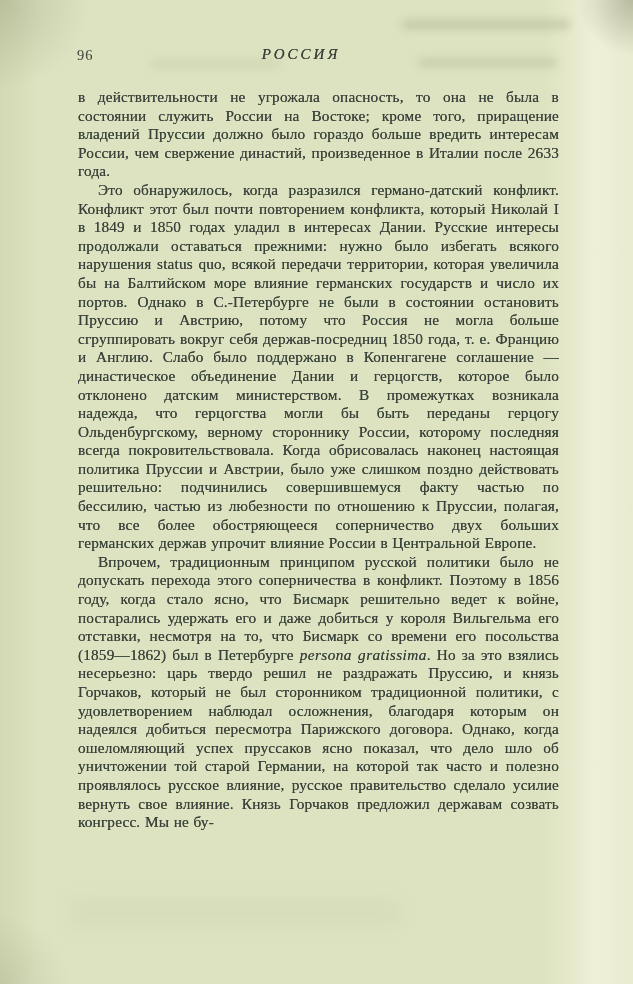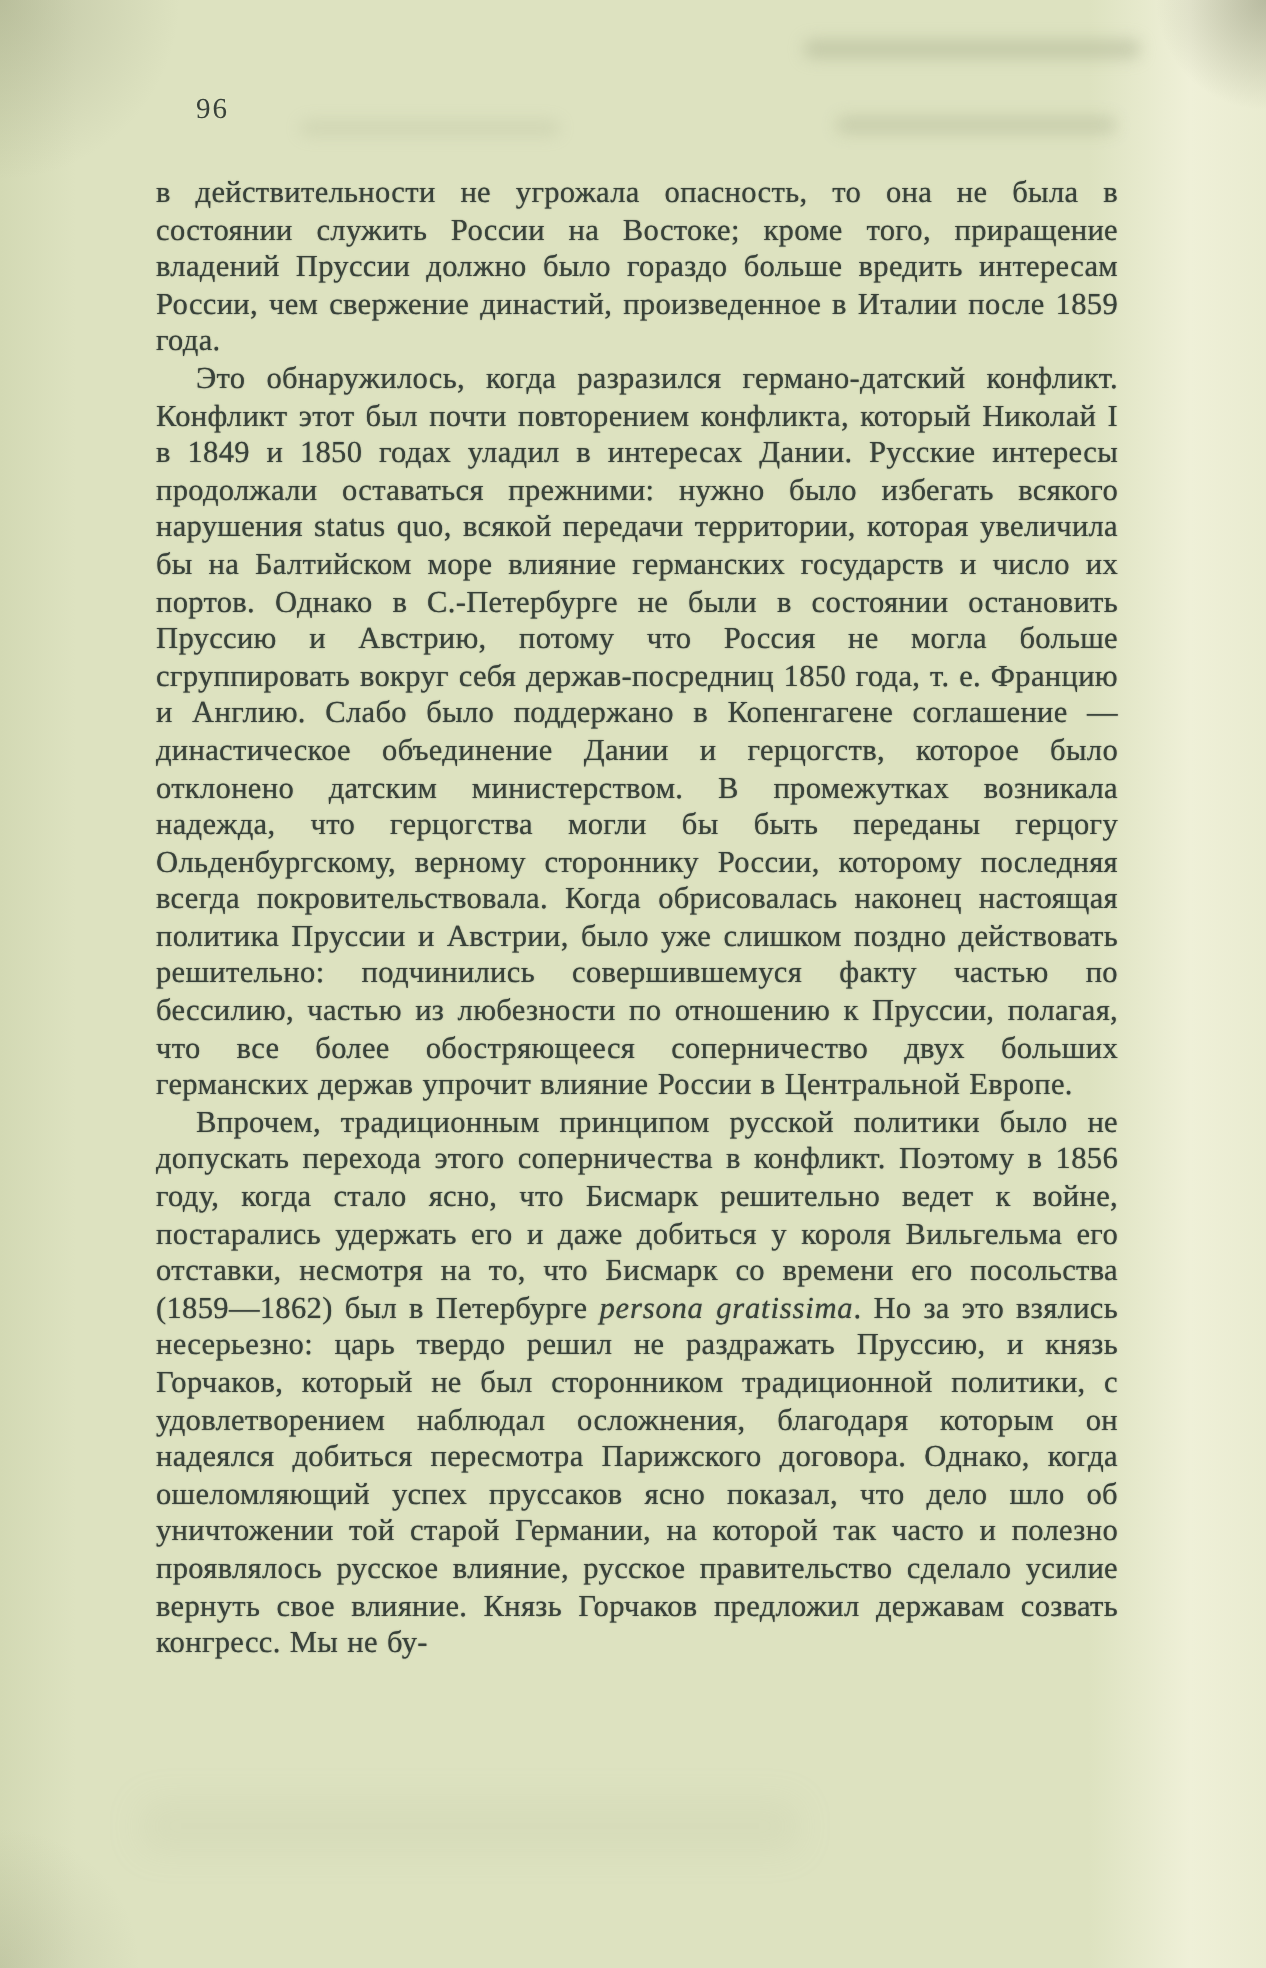--- a/index.html
+++ b/index.html
@@ -33,21 +33,21 @@
     pointer-events: none;
   }
   .ghost.g1 { left: 402px; top: 20px;  width: 168px; height: 9px; }
   .ghost.g2 { left: 418px; top: 58px;  width: 140px; height: 9px; opacity: .8; }
   .ghost.g3 { left: 150px; top: 60px;  width: 130px; height: 8px; opacity: .5; }
   .ghost.g4 { left: 70px;  top: 900px; width: 330px; height: 26px; opacity: .25; filter: blur(9px); }
 
   .header {
     position: absolute;
     top: 46px;
-    left: 82px;
+    left: 61px;
     width: 480px;
     height: 24px;
     font-size: 15px;
   }
   .page-num {
     position: absolute;
     left: 16px;
     top: 1px;
     font-size: 14.5px;
     letter-spacing: 1px;
@@ -87,20 +87,21 @@
 <body>
 
 <div class="page">
   <div class="ghost g1"></div>
   <div class="ghost g2"></div>
   <div class="ghost g3"></div>
   <div class="ghost g4"></div>
 
   <div class="header">
     <span class="page-num">96</span>
+    <span class="running-title">РОССИЯ</span>
   </div>
 
   <div class="text-block">
-      <p class="para"><span>в действительности не угрожала опасность, то она не была в состоянии служить России на Востоке; кроме того, приращение владений Пруссии должно было гораздо больше вредить интересам России, чем свержение династий, произведенное в Италии после 1859 года.</span></p>
+      <p class="para"><span>в действительности не угрожала опасность, то она не была в состоянии служить России на Востоке; кроме того, приращение владений Пруссии должно было гораздо больше вредить интересам России, чем свержение династий, произведенное в Италии после 2633 года.</span></p>
       <p class="para indent"><span>Это обнаружилось, когда разразился германо-датский конфликт. Конфликт этот был почти повторением конфликта, который Николай I в 1849 и 1850 годах уладил в интересах Дании. Русские интересы продолжали оставаться прежними: нужно было избегать всякого нарушения status quo, всякой передачи территории, которая увеличила бы на Балтийском море влияние германских государств и число их портов. Однако в С.-Петербурге не были в состоянии остановить Пруссию и Австрию, потому что Россия не могла больше сгруппировать вокруг себя держав-посредниц 1850 года, т. е. Францию и Англию. Слабо было поддержано в Копенгагене соглашение — династическое объединение Дании и герцогств, которое было отклонено датским министерством. В промежутках возникала надежда, что герцогства могли бы быть переданы герцогу Ольденбургскому, верному стороннику России, которому последняя всегда покровительствовала. Когда обрисовалась наконец настоящая политика Пруссии и Австрии, было уже слишком поздно действовать решительно: подчинились совершившемуся факту частью по бессилию, частью из любезности по отношению к Пруссии, полагая, что все более обостряющееся соперничество двух больших германских держав упрочит влияние России в Центральной Европе.</span></p>
       <p class="para indent"><span>Впрочем, традиционным принципом русской политики было не допускать перехода этого соперничества в конфликт. Поэтому в 1856 году, когда стало ясно, что Бисмарк решительно ведет к войне, постарались удержать его и даже добиться у короля Вильгельма его отставки, несмотря на то, что Бисмарк со времени его посольства (1859—1862) был в Петербурге </span><em>persona gratissima</em><span>. Но за это взялись несерьезно: царь твердо решил не раздражать Пруссию, и князь Горчаков, который не был сторонником традиционной политики, с удовлетворением наблюдал осложнения, благодаря которым он надеялся добиться пересмотра Парижского договора. Однако, когда ошеломляющий успех пруссаков ясно показал, что дело шло об уничтожении той старой Германии, на которой так часто и полезно проявлялось русское влияние, русское правительство сделало усилие вернуть свое влияние. Князь Горчаков предложил державам созвать конгресс. Мы не бу-</span></p>
     </div>
 </div>
 
 </body></html>

